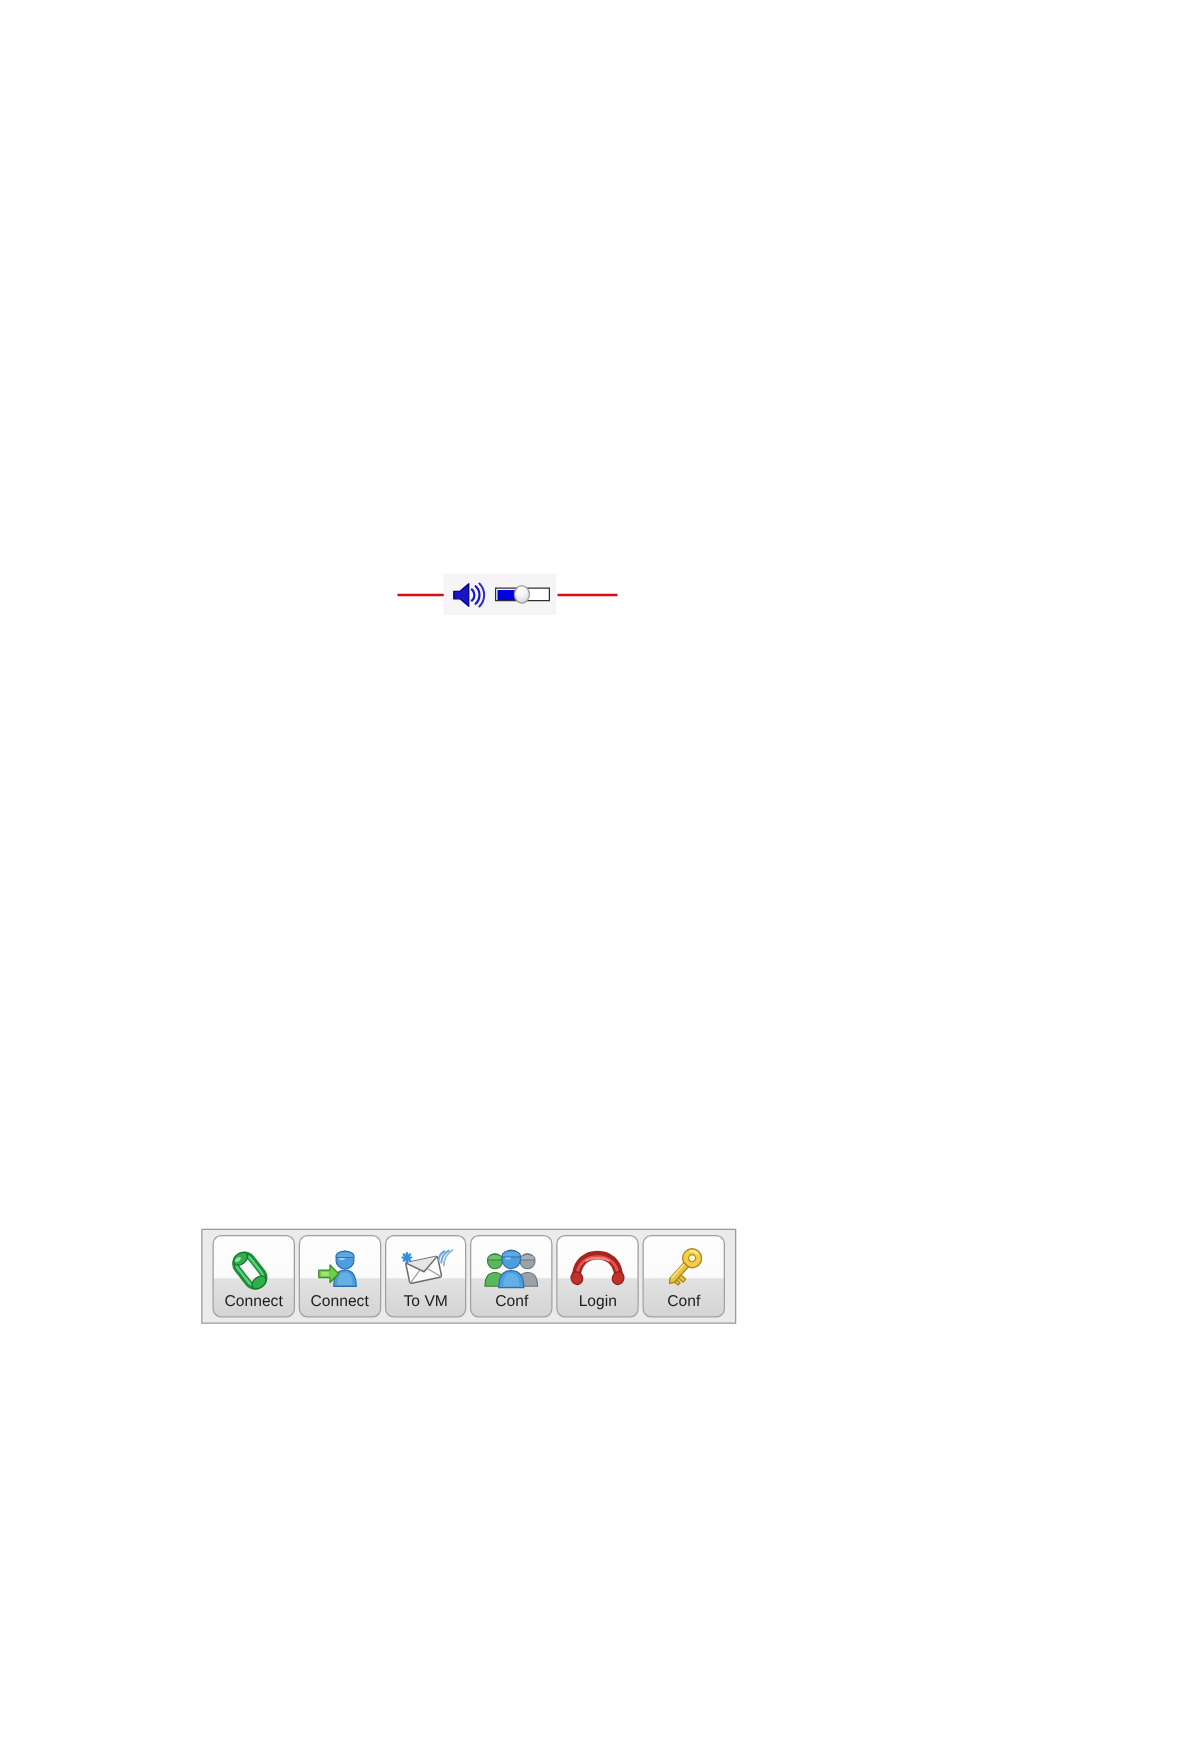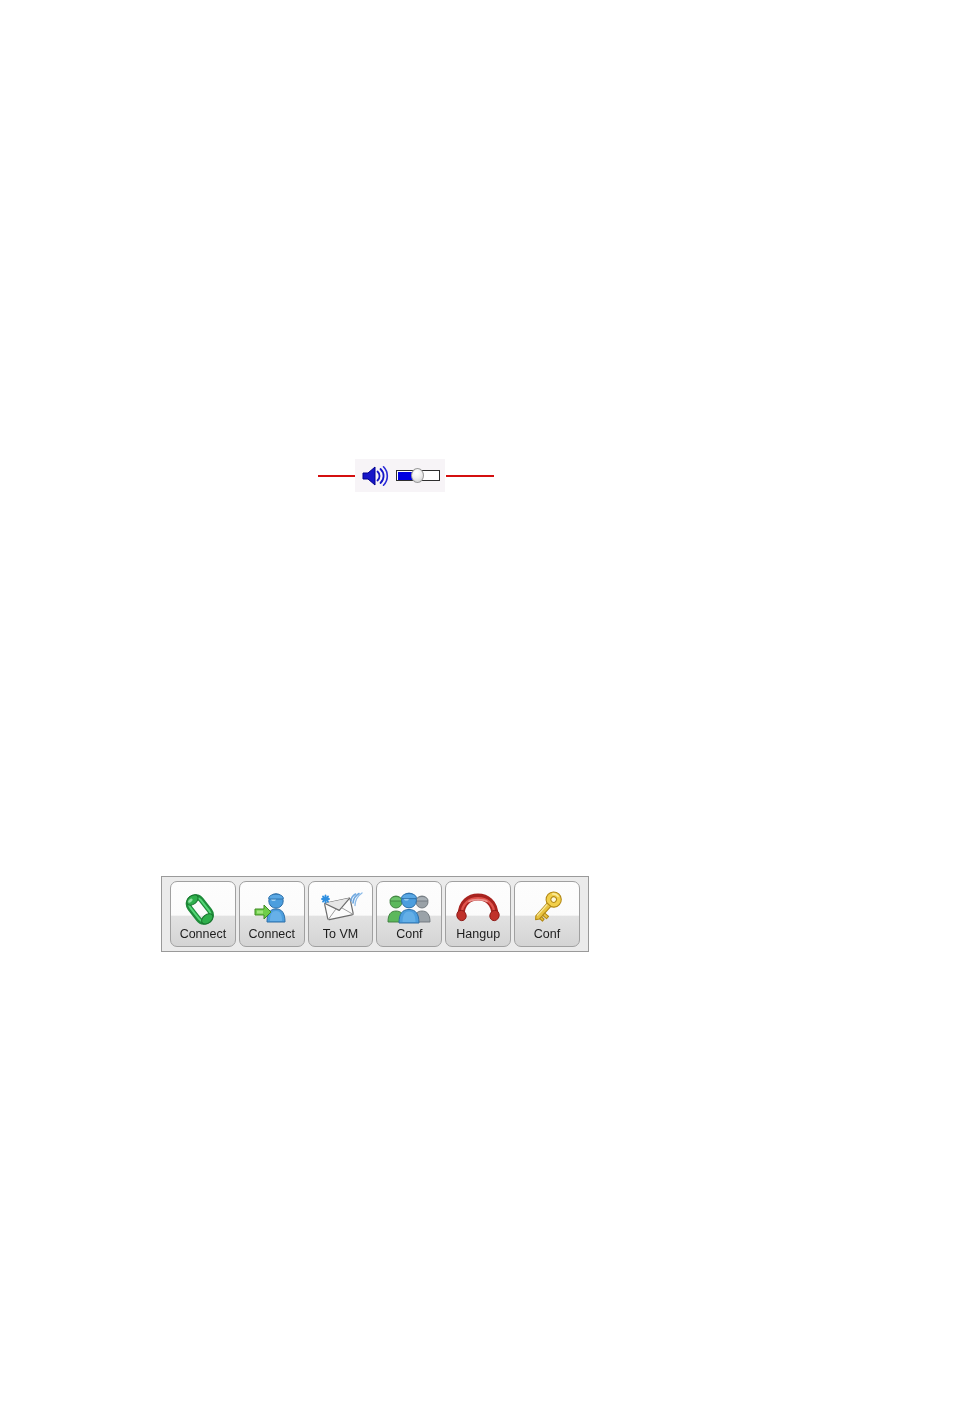--- a/index.html
+++ b/index.html
@@ -79,21 +79,21 @@
     border-radius: 50%;
     background: radial-gradient(circle at 40% 30%, #ffffff 0%, #f0f0f0 45%, #c9c9c9 100%);
     border: 1px solid #9b9b9b;
     box-sizing: border-box;
   }
 
   
   #call-toolbar {
     position: absolute;
     left: 161px;
-    top: 876px;
+    top: 983px;
     width: 428px;
     height: 76px;
     box-sizing: border-box;
     background: #ebebeb;
     border: 1px solid #9a9a9a;
     padding: 4px 8px;
     display: flex;
     align-items: stretch;
     gap: 3px;
   }
@@ -240,21 +240,21 @@
   <div class="tb-button">
     <span class="tb-icon">
       <svg viewBox="0 0 44 30" width="44" height="30" aria-hidden="true">
         <path d="M5 24 C5 10 14 5 22 5 C30 5 39 10 39 24" fill="none" stroke="#a8231f" stroke-width="7" stroke-linecap="round"></path>
         <path d="M5.5 23 C5.5 11 14 6.3 22 6.3 C30 6.3 38.5 11 38.5 23" fill="none" stroke="#e0534c" stroke-width="2.4" stroke-linecap="round"></path>
         <ellipse cx="5.5" cy="23.5" rx="4.6" ry="5.2" transform="rotate(-20 5.5 23.5)" fill="#c0312a" stroke="#8d1b18" stroke-width="0.9"></ellipse>
         <ellipse cx="38.5" cy="23.5" rx="4.6" ry="5.2" transform="rotate(20 38.5 23.5)" fill="#c0312a" stroke="#8d1b18" stroke-width="0.9"></ellipse>
         <path d="M13 9.5 C17 7 27 7 31 9.5" fill="none" stroke="#f0a19c" stroke-width="1.6" stroke-linecap="round" opacity="0.85"></path>
       </svg>
     </span>
-    <span class="tb-label">Hangup</span>
+    <span class="tb-label">Login</span>
   </div>
 
   <div class="tb-button">
     <span class="tb-icon">
       <svg viewBox="0 0 40 38" width="40" height="38" aria-hidden="true">
         <g transform="rotate(42 20 19)">
           <circle cx="20" cy="9" r="7.6" fill="#f2cf4a" stroke="#b48a16" stroke-width="1.1"></circle>
           <circle cx="20" cy="9" r="2.8" fill="#fdf7d6" stroke="#b48a16" stroke-width="1"></circle>
           <path d="M17.6 16 L22.4 16 L22.4 33 L20 36 L17.6 33 Z" fill="#e8c341" stroke="#b48a16" stroke-width="1.1" stroke-linejoin="round"></path>
           <path d="M22.4 25 L27.5 25 L27.5 28 L22.4 28 Z" fill="#e8c341" stroke="#b48a16" stroke-width="1.1" stroke-linejoin="round"></path>

